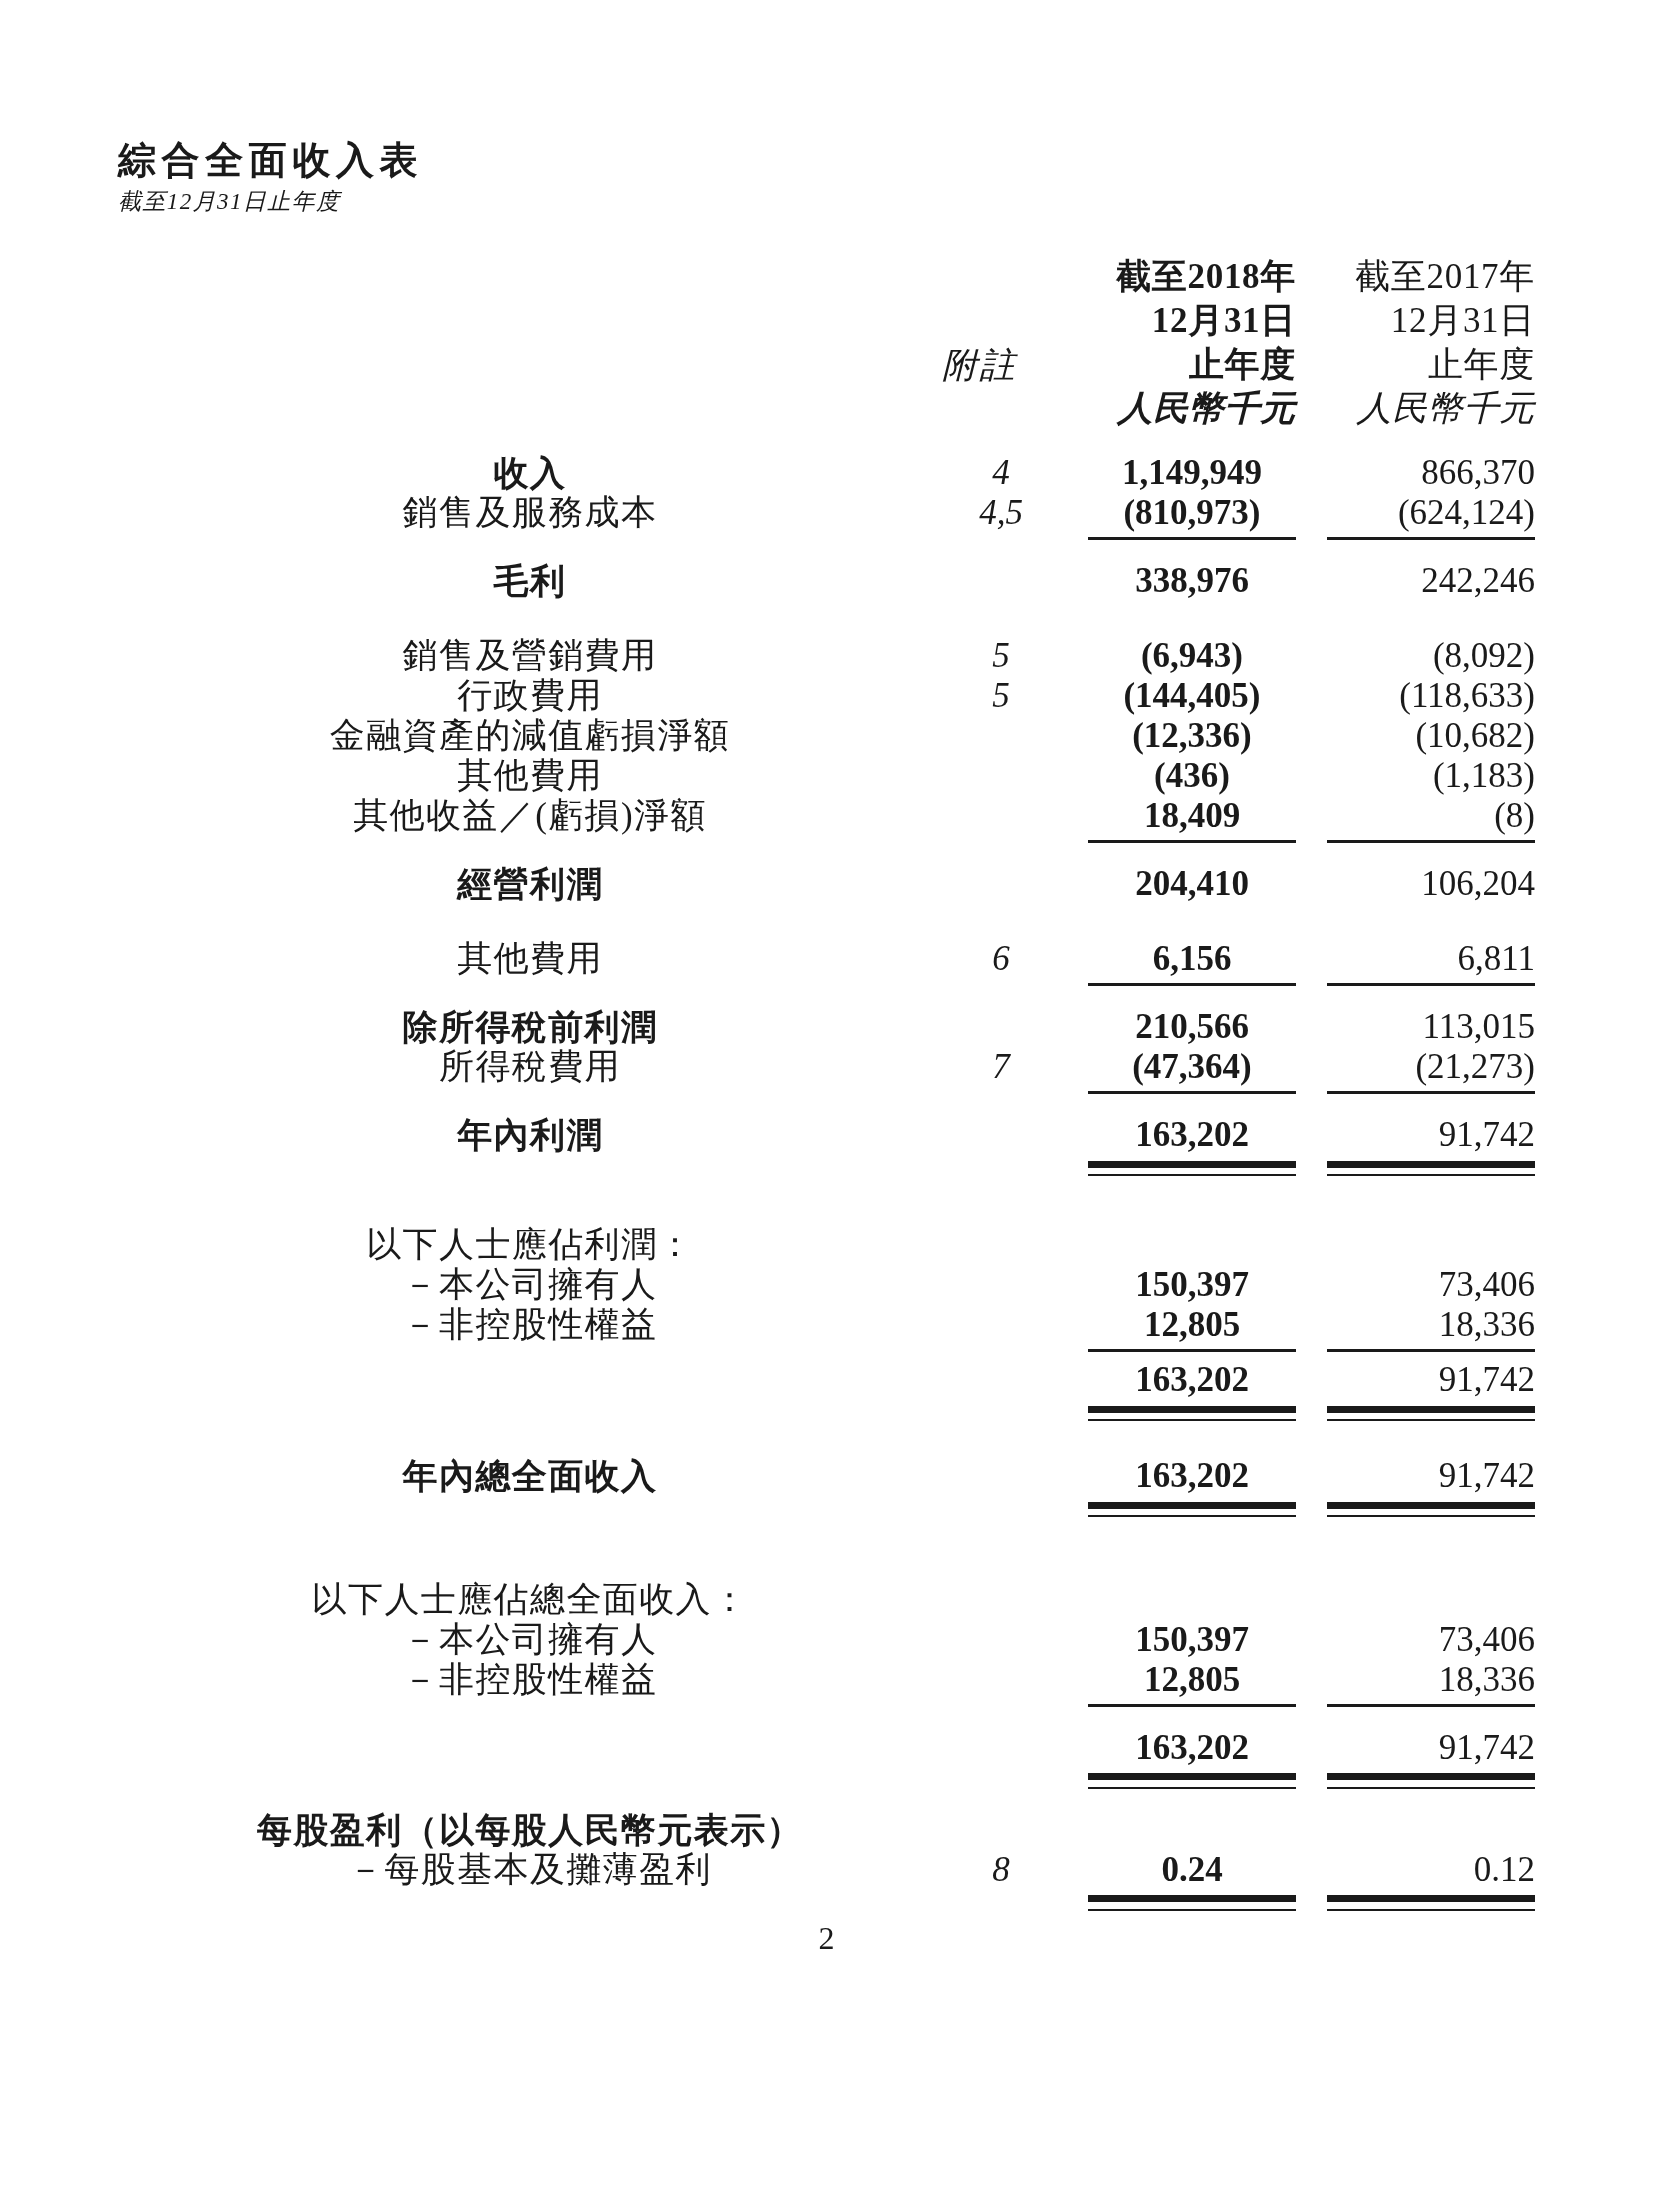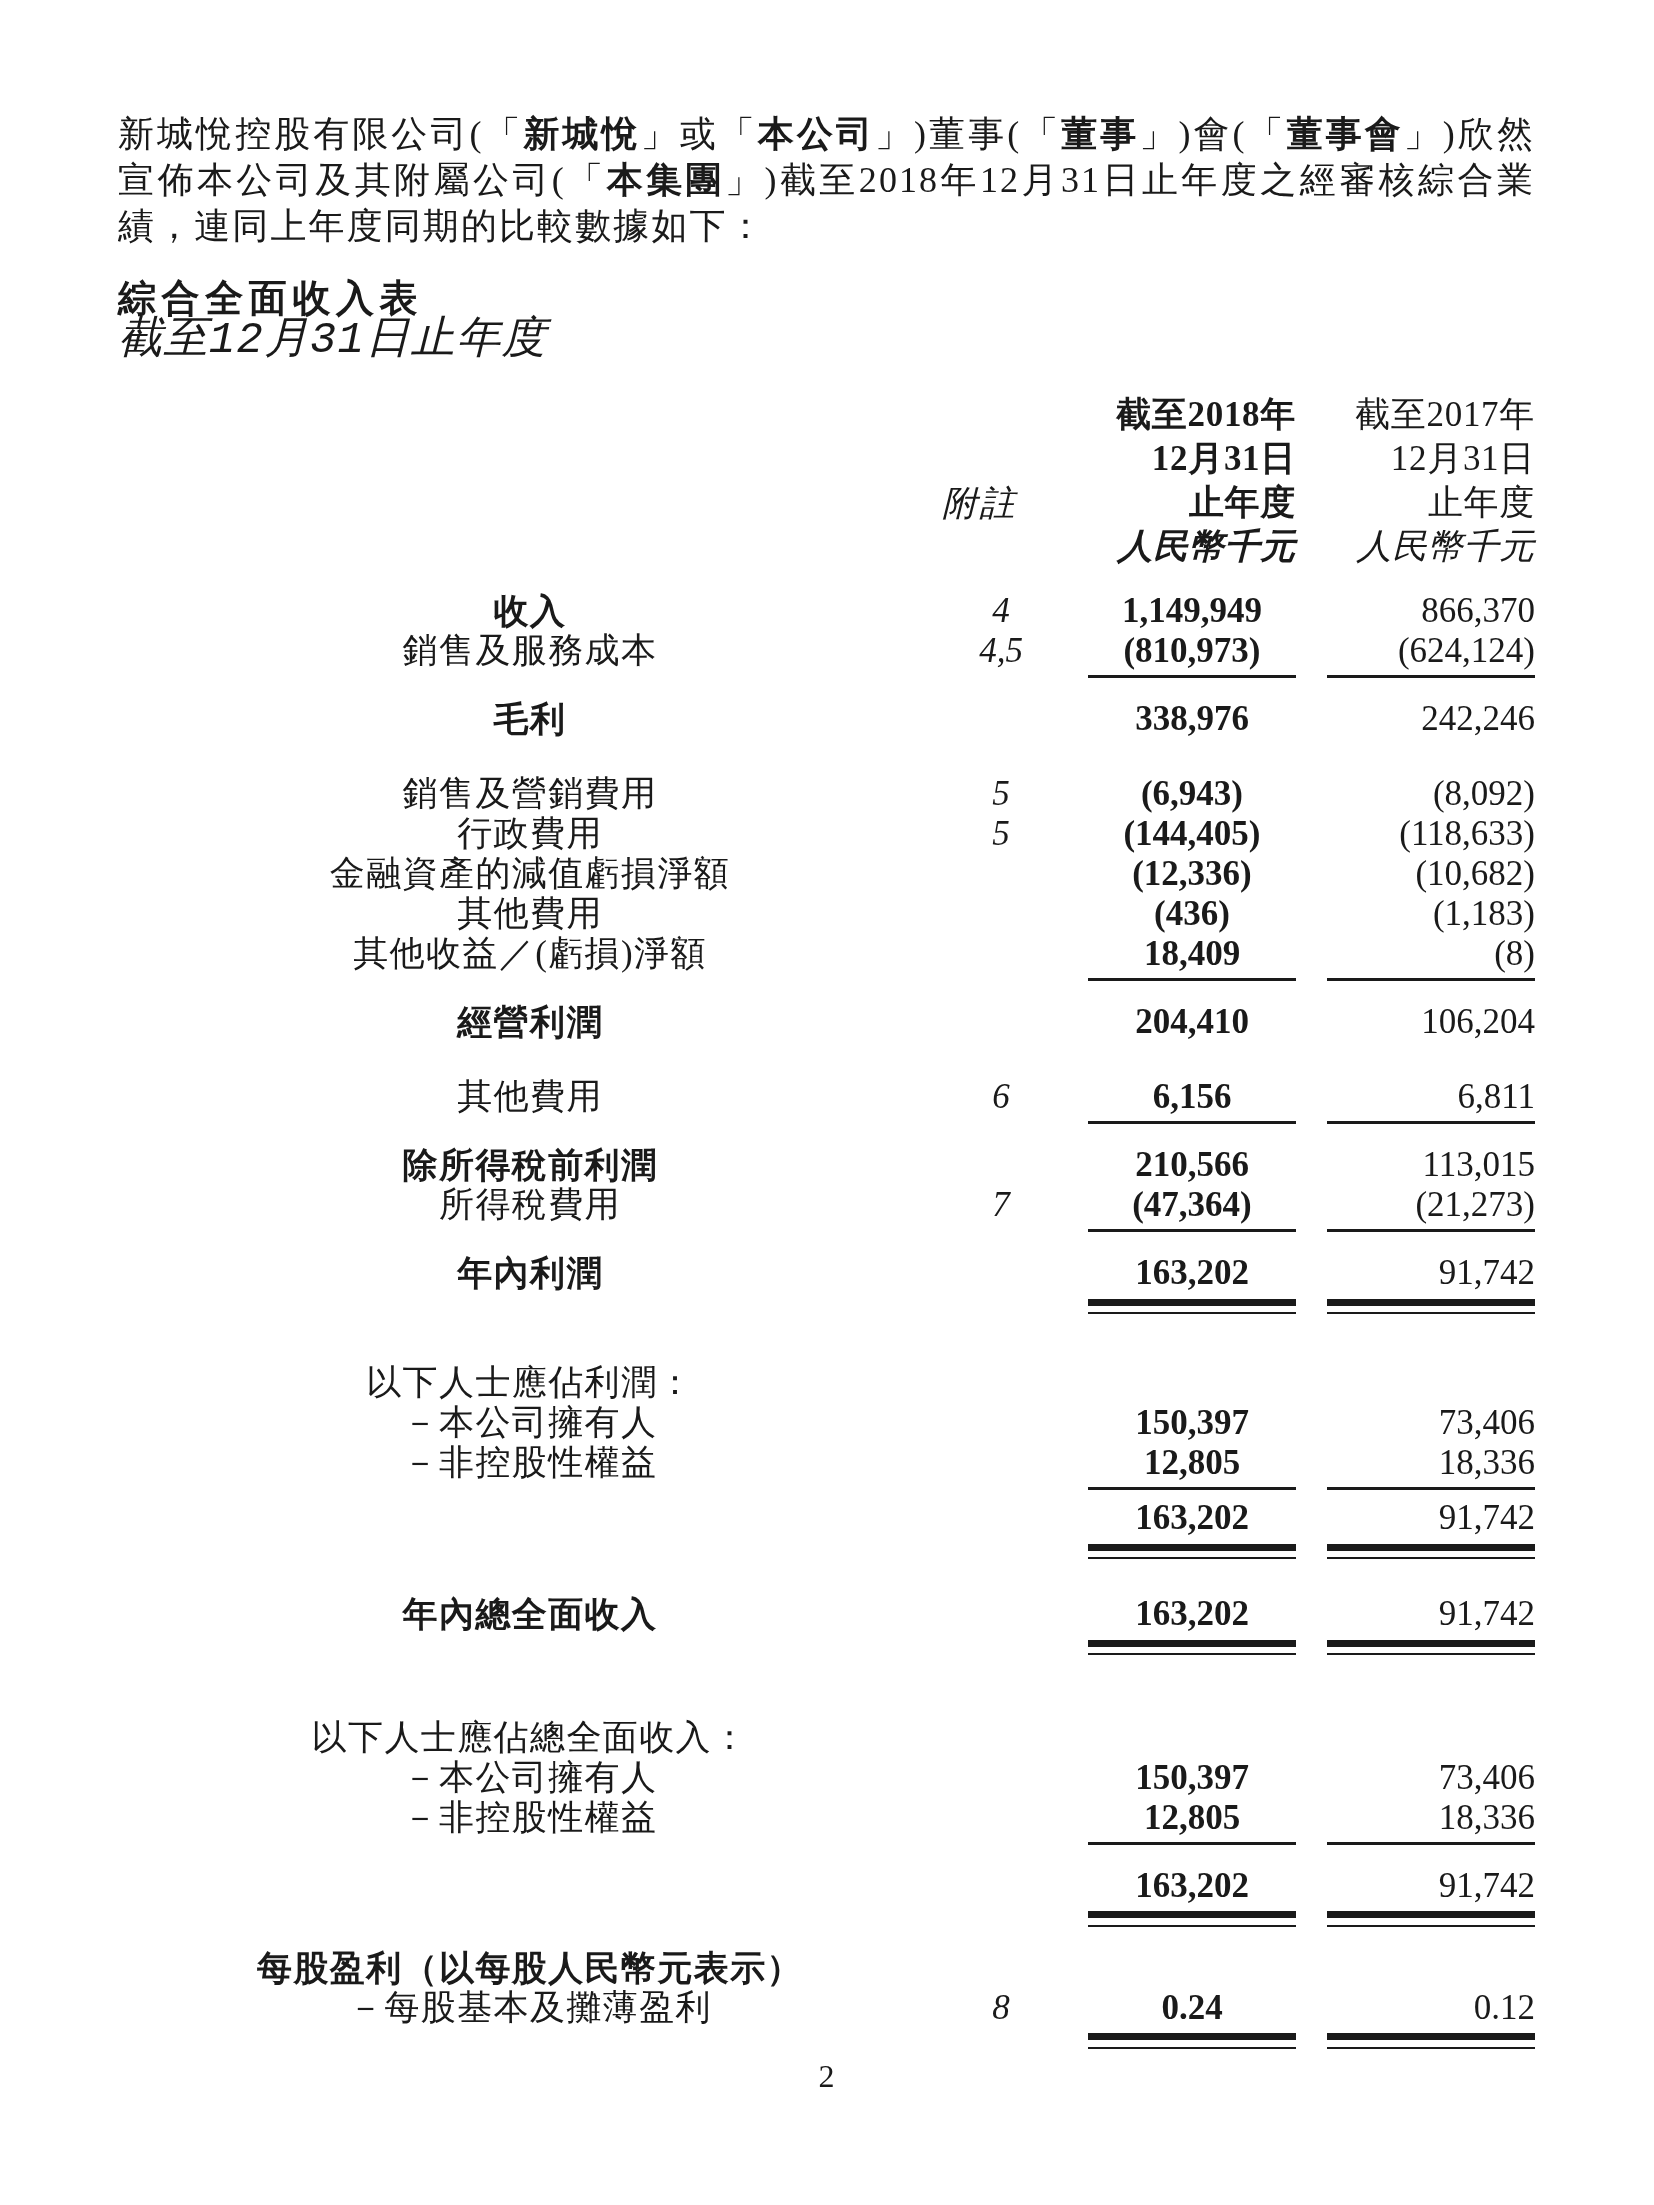--- a/index.html
+++ b/index.html
@@ -29,25 +29,24 @@
   
   .title{
     margin:28px 0 0 0;
     font-size:38px;
     line-height:43px;
     letter-spacing:5.6px;
     font-family:"Liberation Sans", sans-serif;
     font-weight:700;
   }
   .subtitle{
-    font-size:44px;
+    font-size:23px;
     line-height:40px;
     font-style:italic;
     letter-spacing:1.4px;
-    font-family:Liberation Mono, monospace;
   }
   
   .thead{display:flex;margin-top:33px;font-size:35px;line-height:44px;}
   .th-spacer{flex:1;}
   .th-note{
     width:118px;font-style:italic;
     padding-top:89px;letter-spacing:2.8px;align-self:flex-start;
   }
   .hcol{width:208px;text-align:right;letter-spacing:0.7px;}
   .th-2018{margin-left:28px;font-weight:700;}
@@ -80,21 +79,20 @@
     text-align:center;
     font-size:32px;
     line-height:40px;
   }
 </style>
 </head>
 <body>
 
 <div class="page">
 
-  <p class="intro" id="intro"><span>新城悅控股有限公司(「</span><span class="b">新城悅</span><span>」或「</span><span class="b">本公司</span><span>」)董事(「</span><span class="b">董事</span><span>」)會(「</span><span class="b">董事會</span><span>」)欣然宣佈本公司及其附屬公司(「</span><span class="b">本集團</span><span>」)截至2018年12月31日止年度之經審核綜合業績，連同上年度同期的比較數據如下：</span></p>
 
   <h1 class="title">綜合全面收入表</h1>
   <div class="subtitle">截至12月31日止年度</div>
 
   <div class="thead">
     <div class="th-spacer"></div>
     <div class="th-note">附註</div>
     <div class="hcol th-2018">
       <div>截至2018年</div>
       <div>12月31日</div>

